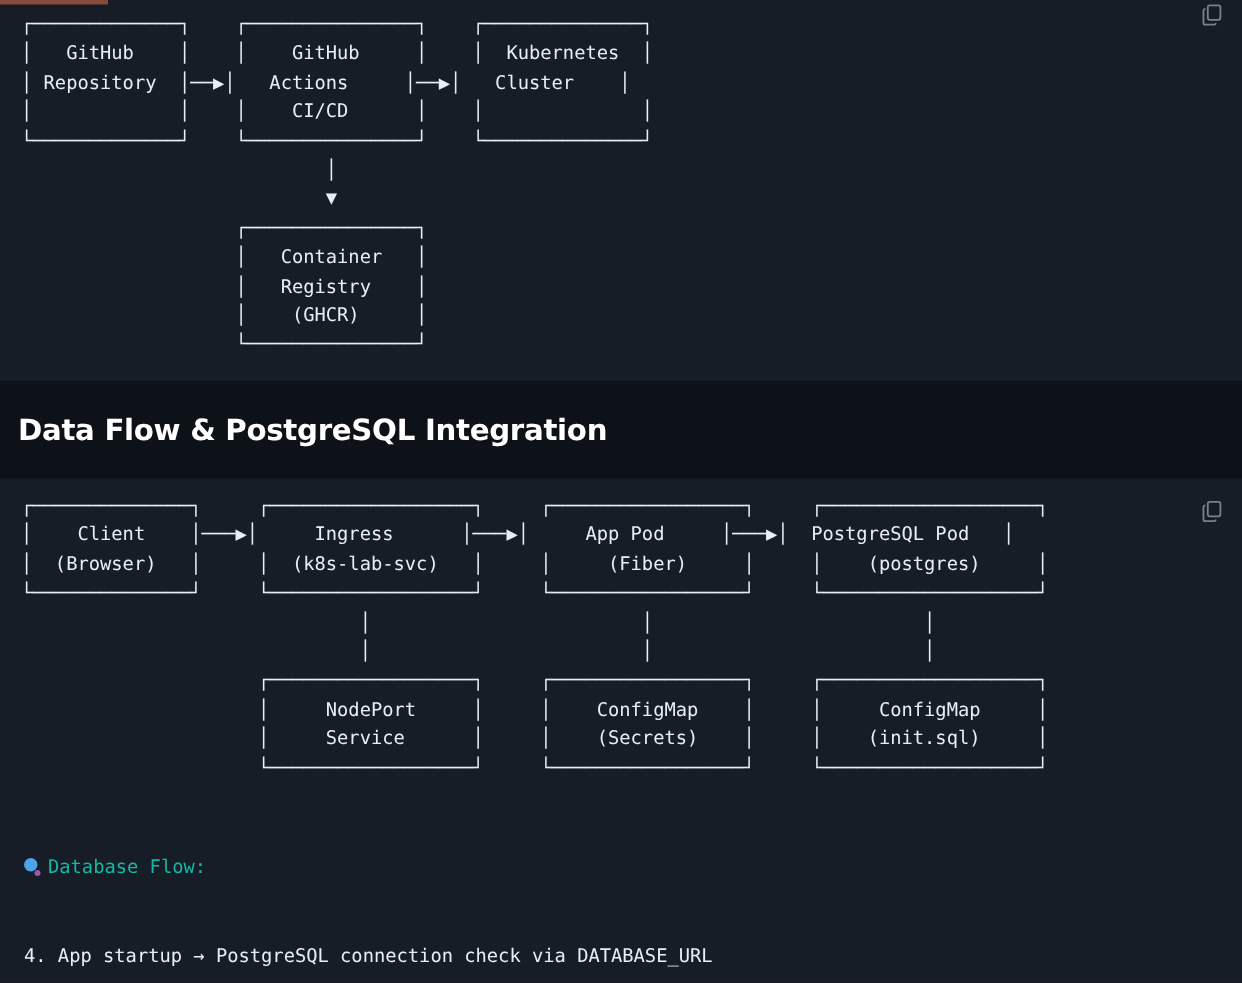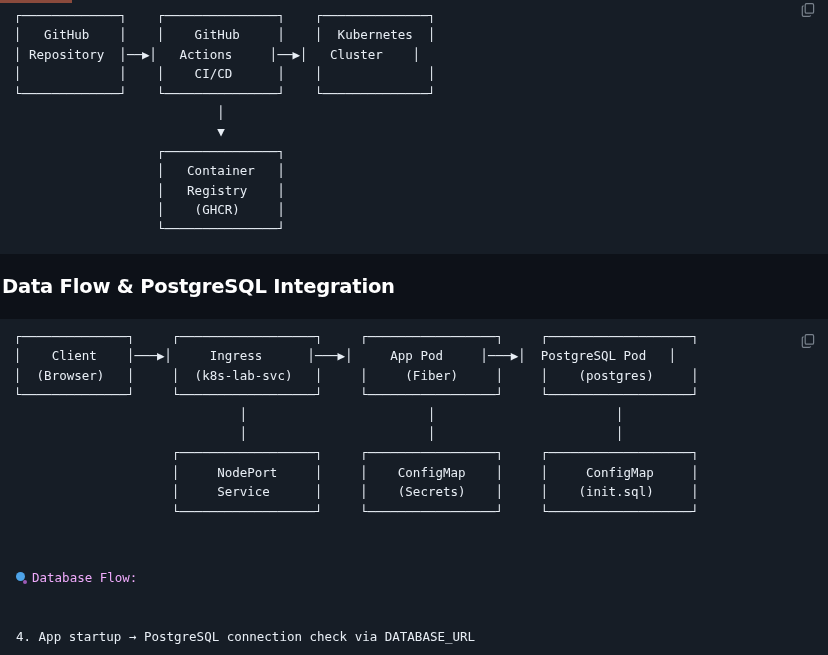--- a/index.html
+++ b/index.html
@@ -48,21 +48,21 @@
   #panel-one pre {
     padding-left: 14px;
   }
 
   
   .section-heading-band {
     height: 65px;
     background: #0d1118;
     display: flex;
     align-items: center;
-    padding-left: 2px;
+    padding-left: 12px;
   }
   .section-heading {
     font-family: "DejaVu Sans", sans-serif;
     font-size: 19.5px;
     font-weight: bold;
     color: #ffffff;
     letter-spacing: -0.2px;
   }
 
   #panel-two {
@@ -77,21 +77,21 @@
   .flow-block {
     font-family: "DejaVu Sans Mono", monospace;
     font-size: 12.5px;
     line-height: 19.6px;
     color: #e8eef5;
     padding-left: 16px;
     padding-top: 8px;
     white-space: pre;
   }
   .flow-title {
-    color: #f0abfc;
+    color: #14b8a6;
   }
   .magnifier {
     display: inline-block;
     position: relative;
     width: 12px;
     height: 12px;
     vertical-align: -2px;
     margin-right: 4px;
   }
   .magnifier .lens {

